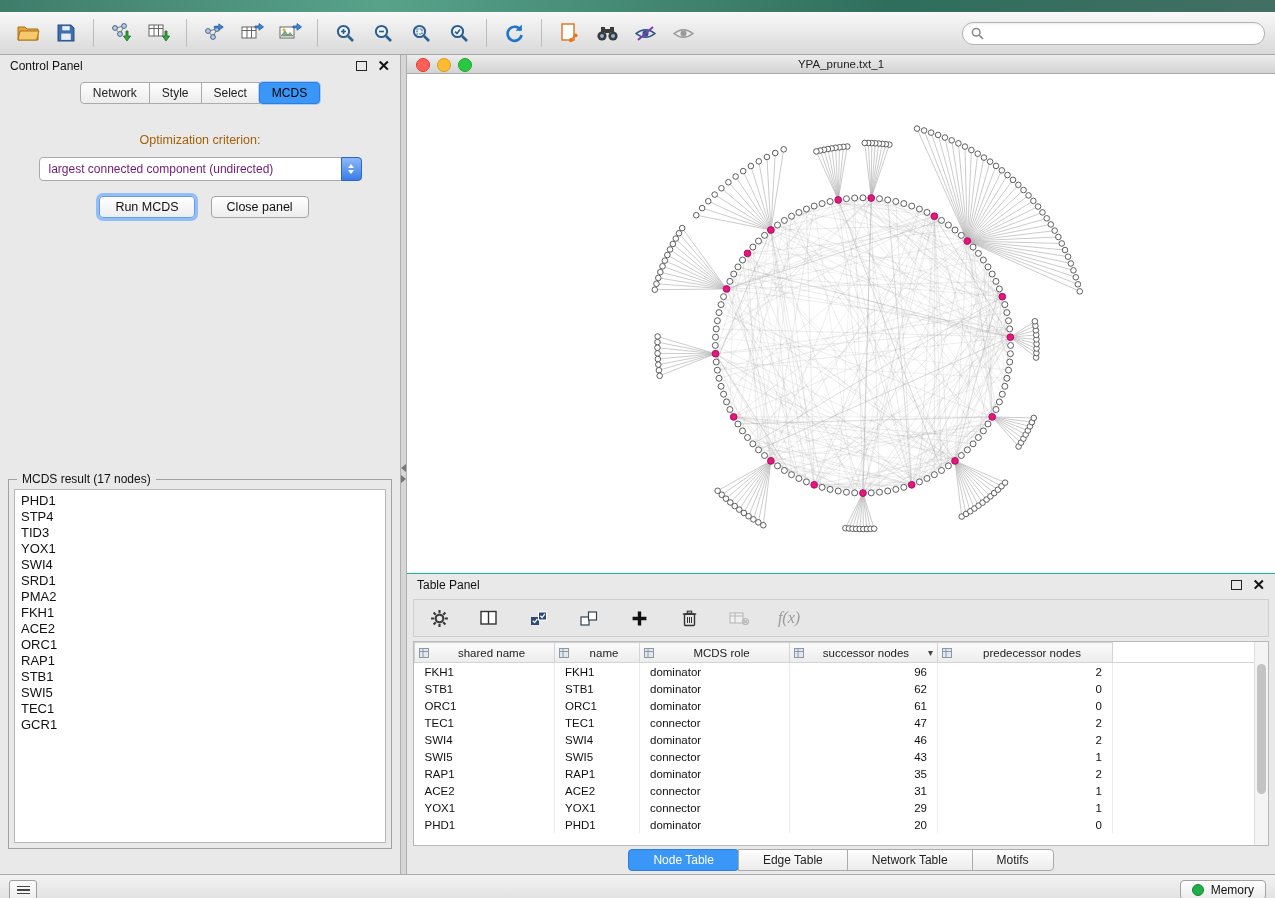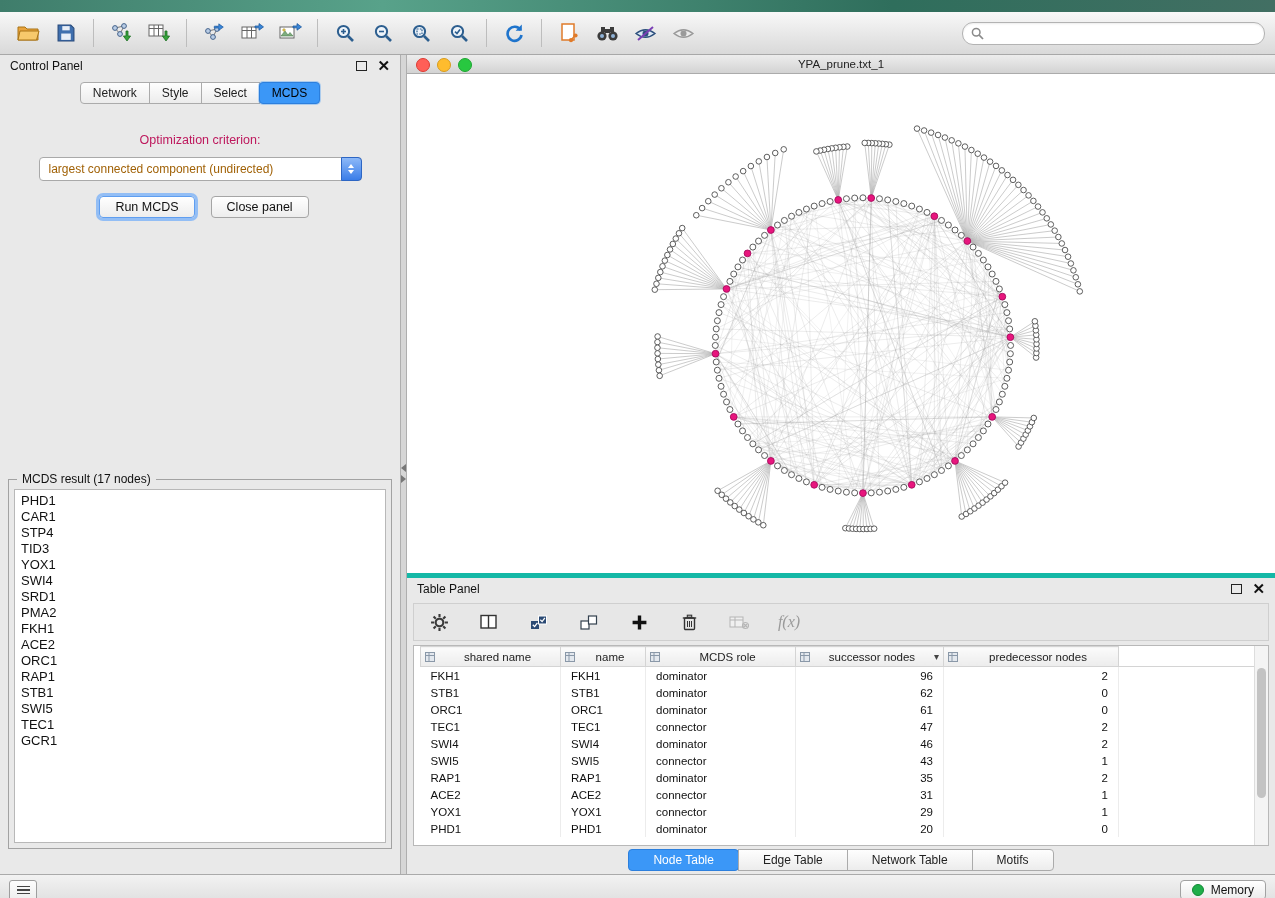--- a/index.html
+++ b/index.html
@@ -30,53 +30,53 @@
   .close-x{font-size:15px;font-weight:bold;color:#111;line-height:10px;}
 
   
   .tabs-row{display:flex;justify-content:center;align-items:center;padding:5px 0 7px;}
   .tab{font-size:12px;padding:3px 12px;border:1px solid #ababab;background:linear-gradient(#fefefe,#ececec);color:#222;margin-left:-1px;cursor:default;}
   .tab:first-child{margin-left:0;border-radius:4px 0 0 4px;}
   .tab:last-child{border-radius:0 4px 4px 0;}
   .tab.active{background:#3b97f7;border-color:#2c7fdd;color:#000000;border-radius:4px;box-shadow:0 0 0 1px rgba(59,151,247,.35);}
 
   .mcds-content{flex:1;display:flex;flex-direction:column;min-height:0;}
-  .opt-label{text-align:center;font-size:12.5px;margin:22px 0 10px;color:#be185d;}
-  .combo{margin:0 auto;width:312px;height:22px;flex:0 0 22px;background:#fff;border:1px solid #a9a9a9;border-radius:4px;display:flex;align-items:center;font-size:12px;padding-left:9px;position:relative;color:#a16207;}
+  .opt-label{text-align:center;font-size:12.5px;margin:22px 0 10px;color:#a16207;}
+  .combo{margin:0 auto;width:312px;height:22px;flex:0 0 22px;background:#fff;border:1px solid #a9a9a9;border-radius:4px;display:flex;align-items:center;font-size:12px;padding-left:9px;position:relative;color:#701a75;}
   .combo .cap{position:absolute;right:-1px;top:-1px;bottom:-1px;width:19px;border-radius:0 4px 4px 0;background:linear-gradient(#8db9f8,#3a7de8);border:1px solid #2d66c4;display:flex;flex-direction:column;align-items:center;justify-content:center;gap:2px;}
   .arr-up{width:0;height:0;border-left:3.5px solid transparent;border-right:3.5px solid transparent;border-bottom:4.5px solid #fff;}
   .arr-dn{width:0;height:0;border-left:3.5px solid transparent;border-right:3.5px solid transparent;border-top:4.5px solid #fff;}
   .btn-row{display:flex;justify-content:center;gap:16px;margin:15px 0 10px;}
   .pbtn{font-size:12.5px;padding:3px 15px;border:1px solid #a5a5a5;border-radius:4px;background:linear-gradient(#ffffff,#ededed);color:#111;}
   .pbtn.focus{box-shadow:0 0 0 3px rgba(77,155,255,.55);border-color:#5f9ef0;margin-left:8px;}
   .cp-spacer{flex:1;}
 
   .fieldset{position:relative;border:1px solid #a2a2a2;margin:0 8px 25px;height:368px;flex:0 0 368px;background:#e9e9e9;}
   .legend{position:absolute;top:-8px;left:8px;background:#e9e9e9;padding:0 5px;font-size:12px;color:#111;}
   .list-box{position:absolute;left:5px;right:5px;top:9px;bottom:5px;background:#fff;border:1px solid #b8b8b8;overflow-y:auto;padding:3px 0 0 6px;}
   .mcds-item{font-size:13px;line-height:16px;color:#111;}
 
   
-  .network-window{height:518px;flex:0 0 518px;display:flex;flex-direction:column;border-bottom:5px solid #14b8a6;min-width:0;}
+  .network-window{height:518px;flex:0 0 518px;display:flex;flex-direction:column;border-bottom:1px solid #14b8a6;min-width:0;}
   .net-titlebar{height:18px;flex:0 0 18px;background:linear-gradient(#ededed,#d3d3d3);border-bottom:1px solid #ababab;position:relative;display:flex;align-items:center;justify-content:center;font-size:11.5px;color:#222;}
   .lights{position:absolute;left:9px;top:3px;display:flex;gap:7px;}
   .light{width:12px;height:12px;border-radius:50%;}
   .light.red{background:#ff5f57;border:1px solid #dd3b33;}
   .light.yellow{background:#febc2e;border:1px solid #d79c1e;}
   .light.green{background:#28c840;border:1px solid #1da631;}
   .net-canvas{flex:1;background:#fff;position:relative;overflow:hidden;}
   .net-canvas svg{position:absolute;inset:0;width:100%;height:100%;}
 
   
   .table-panel{flex:1;background:#e9e9e9;display:flex;flex-direction:column;min-height:0;}
   .tp-toolbar{height:36px;flex:0 0 36px;margin:3px 6px 4px;border:1px solid #cfcfcf;background:#e7e7e7;display:flex;align-items:center;gap:20px;padding:0 10px;}
   .ttb{width:30px;height:28px;display:flex;align-items:center;justify-content:center;}
   .fx{font-family:"Liberation Serif",serif;font-style:italic;color:#9a9a9a;font-size:16px;}
   .table-wrap{flex:1;margin:0 6px;background:#fff;border:1px solid #b8b8b8;position:relative;overflow:hidden;}
-  table{border-collapse:collapse;font-size:11.5px;table-layout:fixed;width:100%;margin-left:6px;}
+  table{border-collapse:collapse;font-size:11.5px;table-layout:fixed;width:100%;}
   thead th{background:linear-gradient(#fbfbfb,#ececec);border:1px solid #d4d4d4;height:19px;font-weight:normal;color:#222;padding:0 4px;}
   thead th.blankcol{background:#fff;border:none;border-bottom:1px solid #d4d4d4;}
   .thflex{display:flex;align-items:center;gap:4px;}
   .thflex .collabel{flex:1;text-align:center;white-space:nowrap;overflow:hidden;}
   tbody td{height:17px;padding:0 10px;border-right:1px solid #ececec;color:#111;white-space:nowrap;overflow:hidden;}
   td.cell-num{text-align:right;}
   td.cell-fill{border-right:none;}
   .vscroll{position:absolute;right:0;top:0;bottom:0;width:13px;background:#f4f4f4;border-left:1px solid #ddd;}
   .vthumb{position:absolute;left:2px;right:2px;top:22px;height:130px;background:#c3c3c3;border-radius:5px;}
   .tp-tabs{height:28px;flex:0 0 28px;display:flex;justify-content:center;align-items:center;}
@@ -272,21 +272,20 @@
         </div>
         <div class="btn-row">
           <button class="pbtn focus">Run MCDS</button>
           <button class="pbtn">Close panel</button>
         </div>
         <div class="cp-spacer"></div>
         <div class="fieldset">
           <span class="legend">MCDS result (17 nodes)</span>
           <div class="list-box">
                 <div class="mcds-item">PHD1</div>
-                <div class="mcds-item">CAR1</div>
                 <div class="mcds-item">STP4</div>
                 <div class="mcds-item">TID3</div>
                 <div class="mcds-item">YOX1</div>
                 <div class="mcds-item">SWI4</div>
                 <div class="mcds-item">SRD1</div>
                 <div class="mcds-item">PMA2</div>
                 <div class="mcds-item">FKH1</div>
                 <div class="mcds-item">ACE2</div>
                 <div class="mcds-item">ORC1</div>
                 <div class="mcds-item">RAP1</div>

